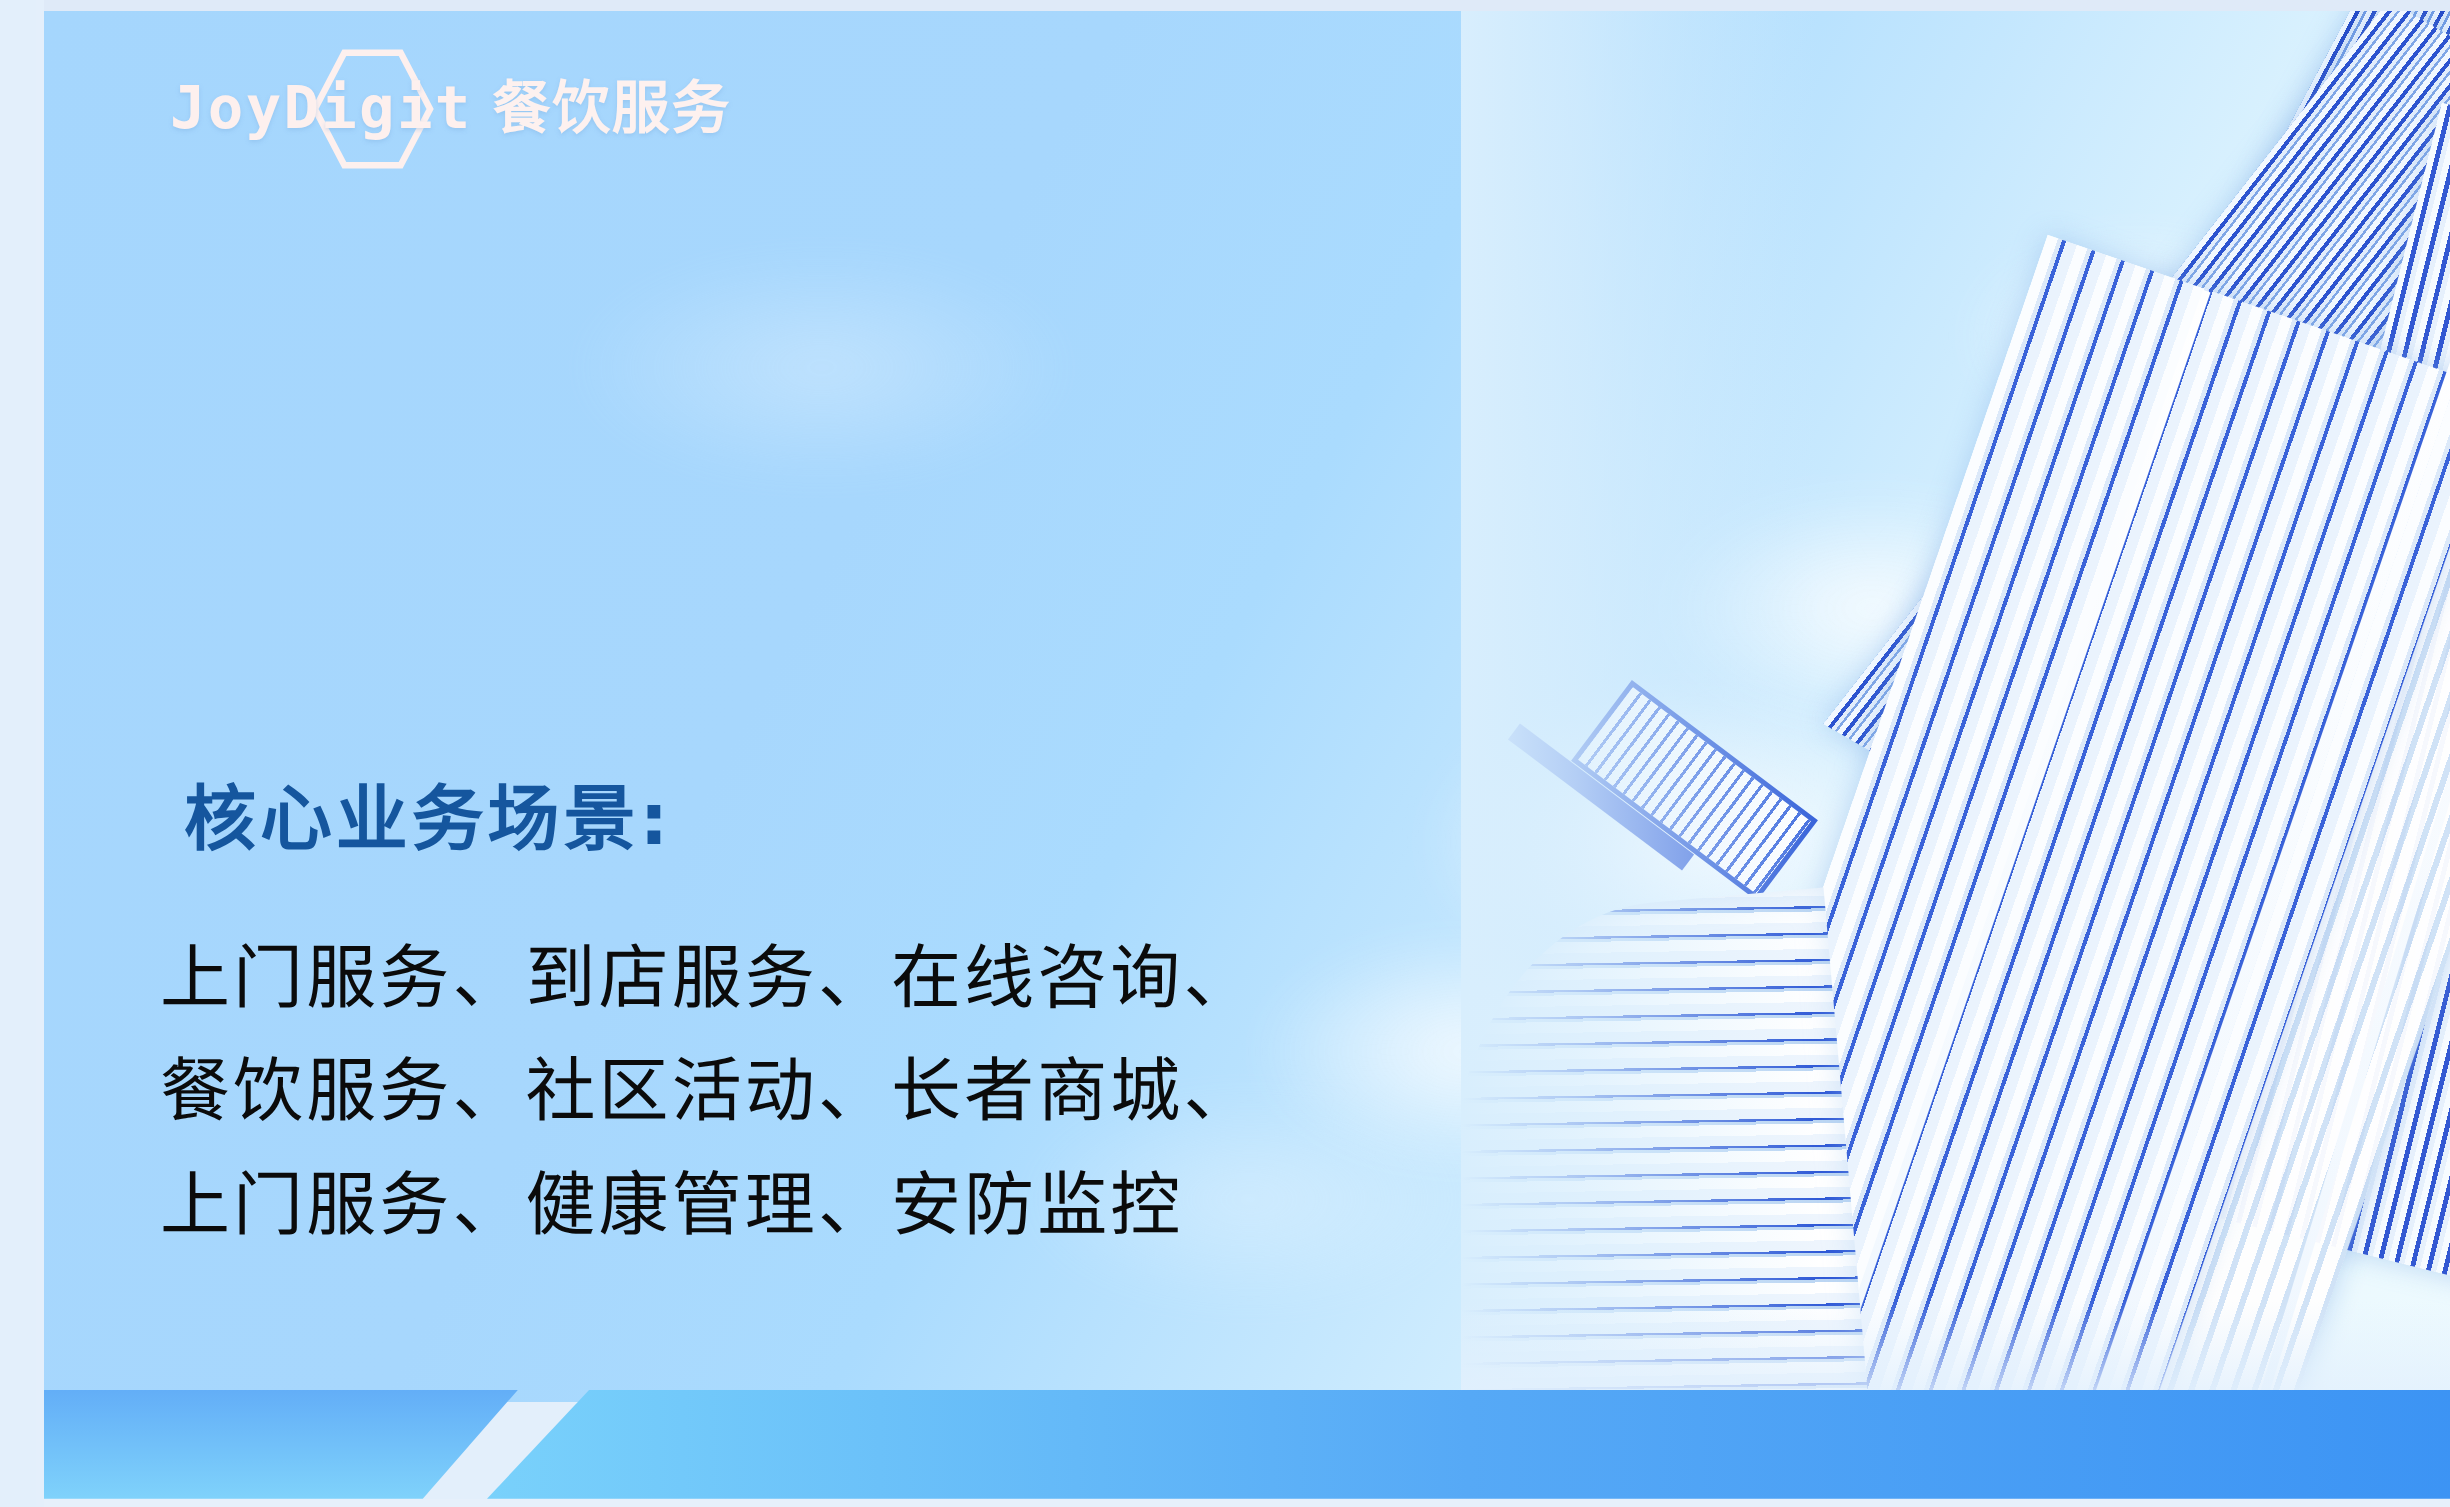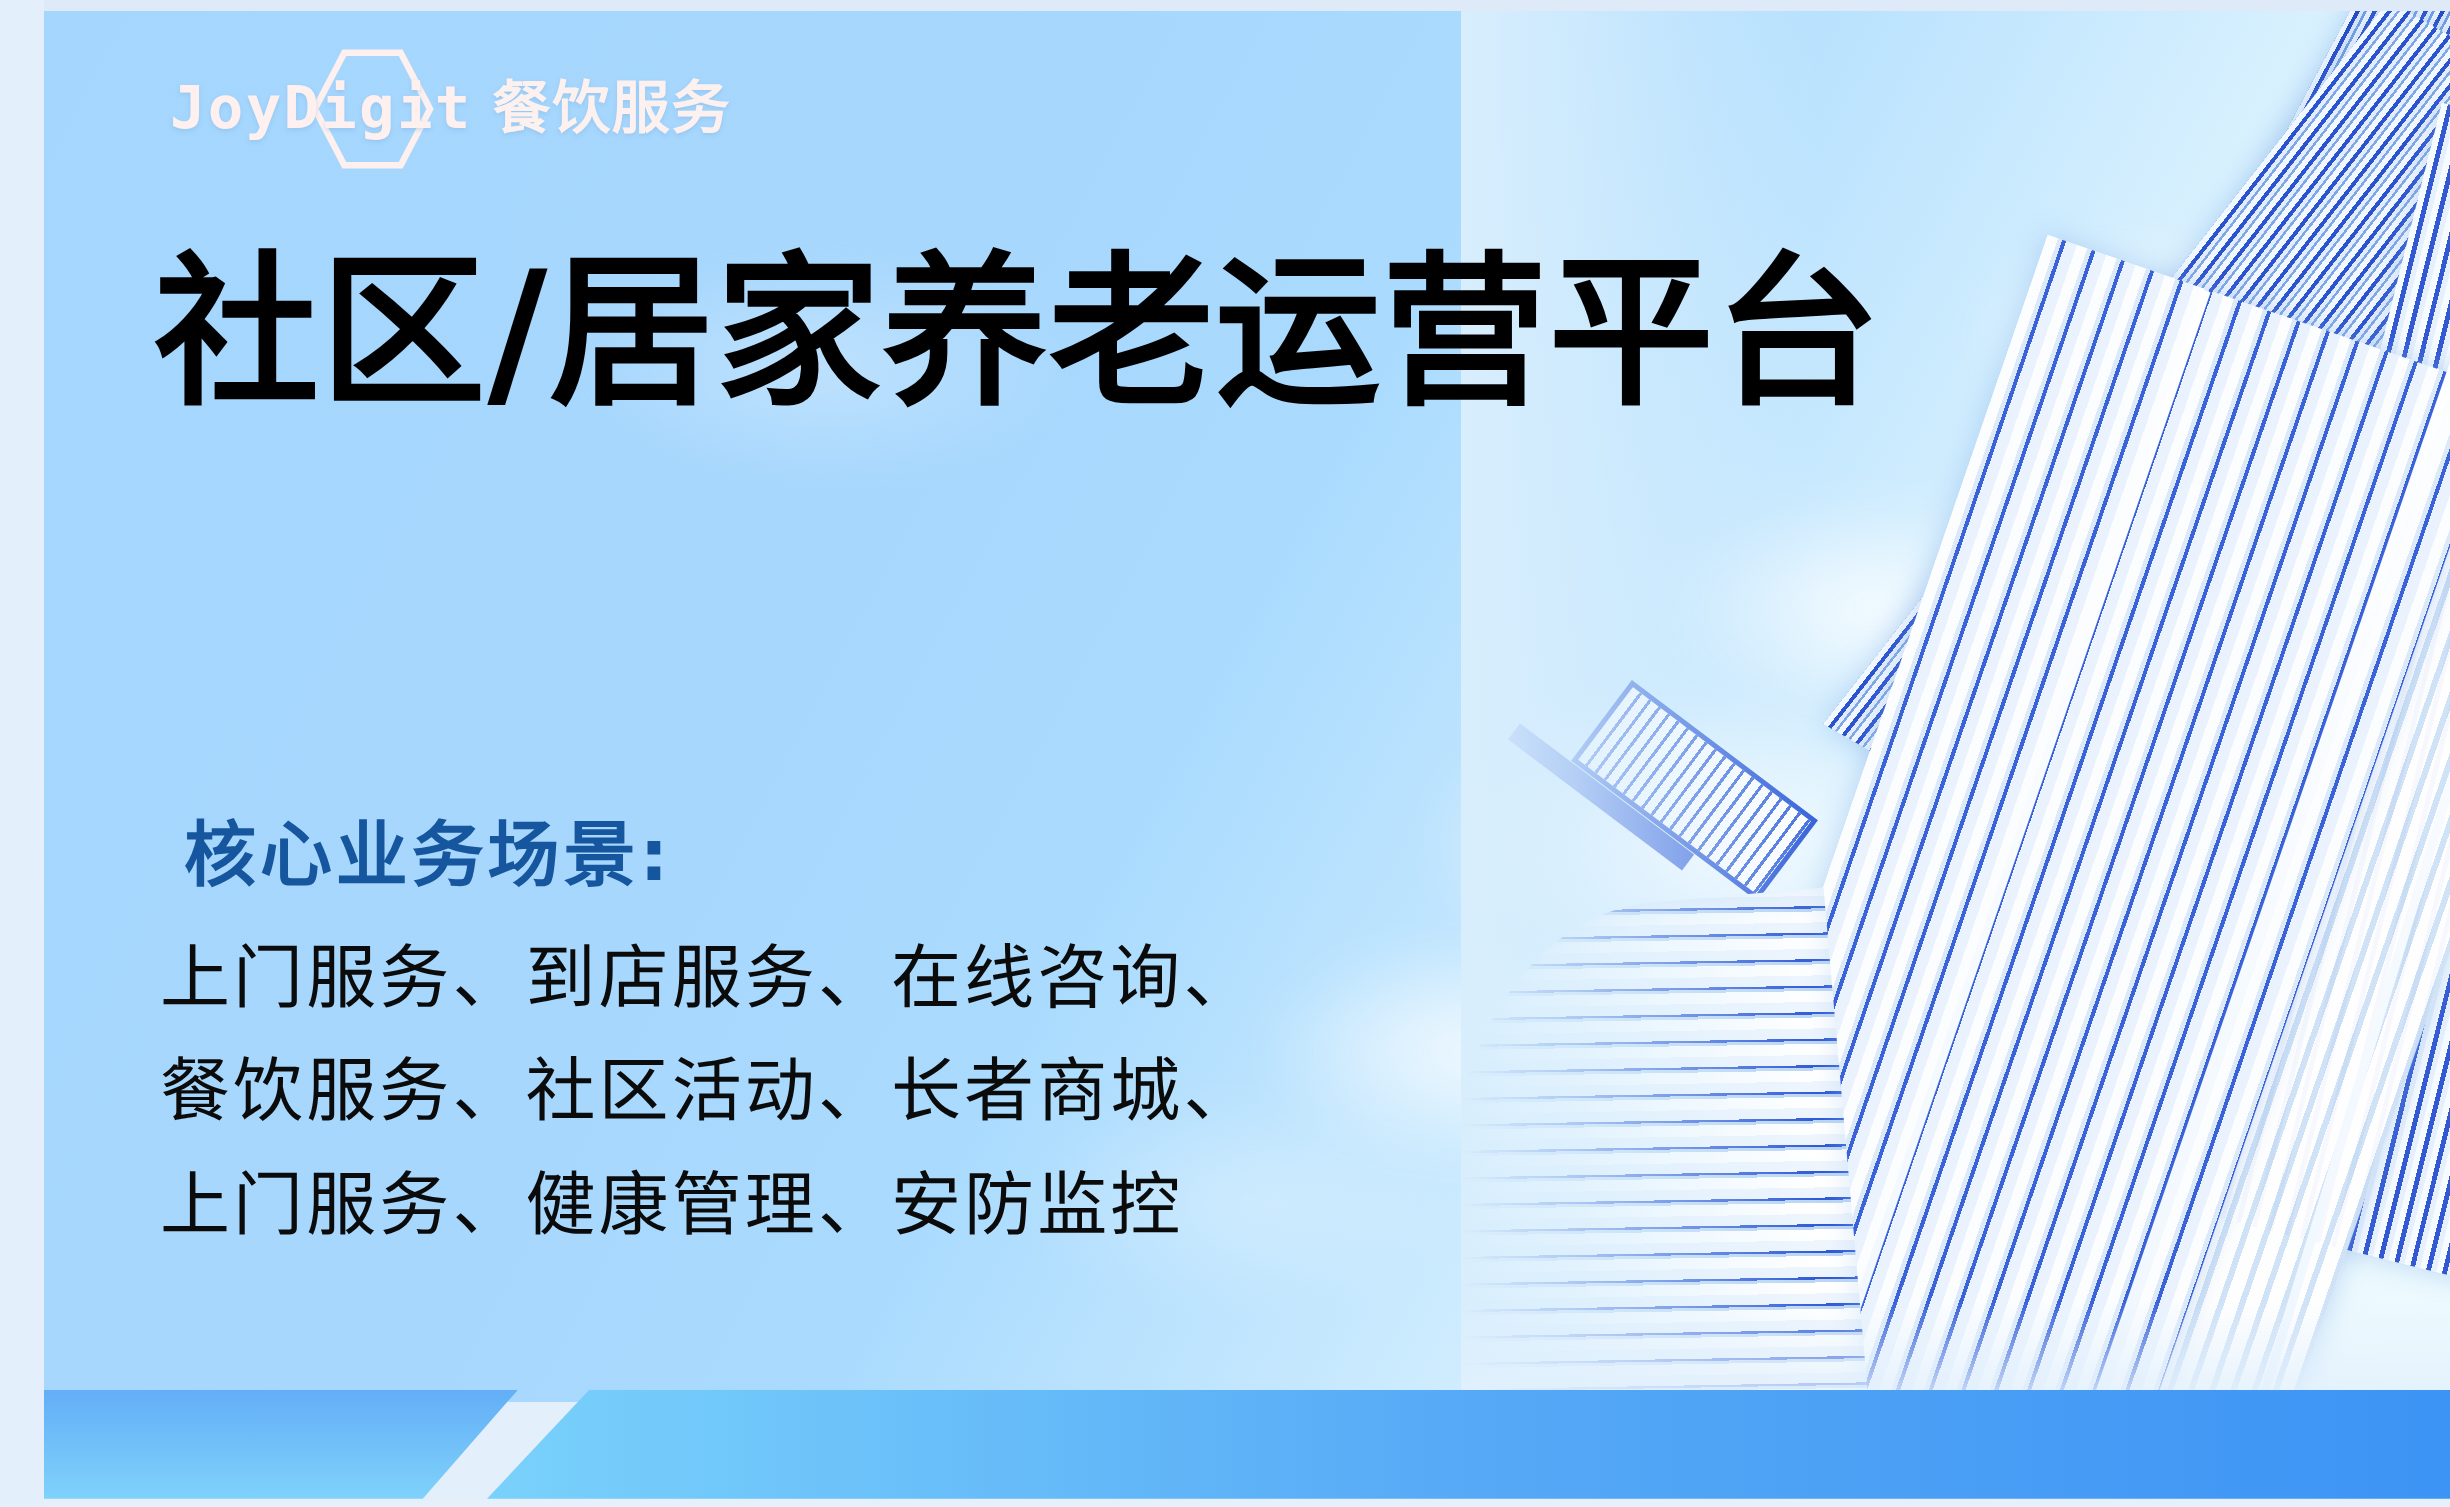--- a/index.html
+++ b/index.html
@@ -255,21 +255,21 @@
     font-size:165px;
     line-height:1.06;
     letter-spacing:1.6px;
     color:#000000;
     white-space:nowrap;
   }
 
   
   .subheading {
     position:absolute;
-    left:148px; top:814px;
+    left:148px; top:778px;
     z-index:30;
     font-family:"DejaVu Sans", sans-serif;
     font-weight:700;
     font-size:72px;
     line-height:1.15;
     letter-spacing:3.9px;
     color:#15569e;
     white-space:nowrap;
   }
 
@@ -339,21 +339,20 @@
   </div>
 
   <div class="logo">
     <svg class="logo-hex" viewBox="0 0 100 100">
       <polygon points="28,6 72,6 95,50 72,94 28,94 5,50" fill="none" stroke="#fdf0ee" stroke-width="5"></polygon>
     </svg>
     <span class="logo-mark">JoyDigit</span>
     <span class="logo-cn">餐饮服务</span>
   </div>
 
-  <h1 class="headline">社区/居家养老运营平台</h1>
 
   <h2 class="subheading">核心业务场景:</h2>
 
   <div class="scenarios">
     <div class="line">上门服务、到店服务、在线咨询、</div>
     <div class="line">餐饮服务、社区活动、长者商城、</div>
     <div class="line">上门服务、健康管理、安防监控</div>
   </div>
 
   <div class="band">

